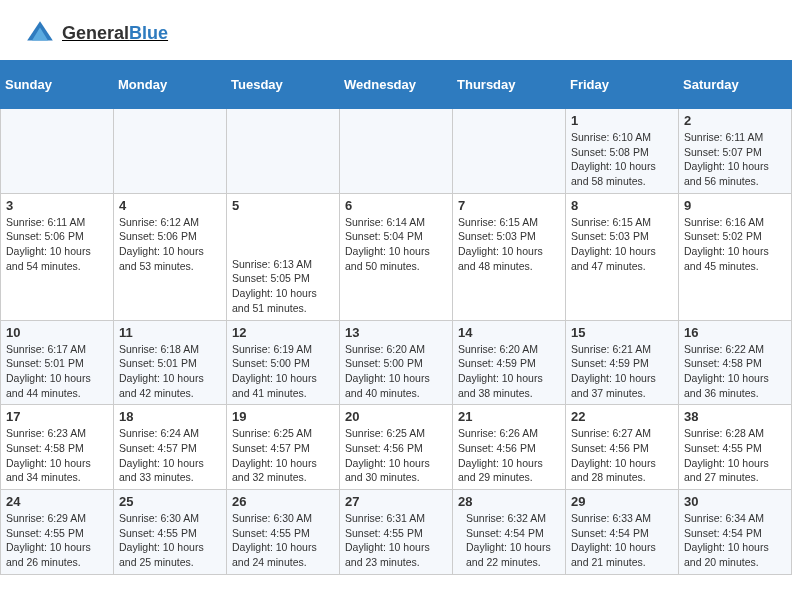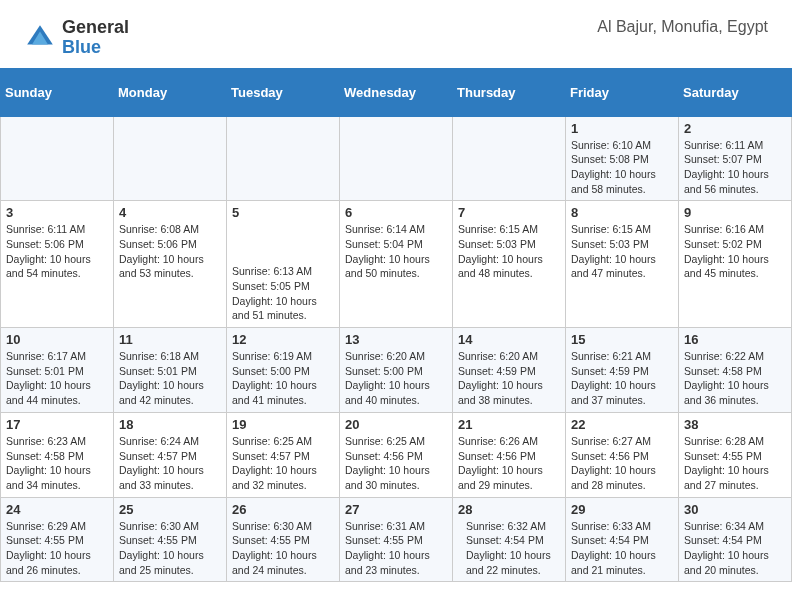--- a/index.html
+++ b/index.html
@@ -16,22 +16,23 @@
       align-items: flex-start;
       padding: 18px 24px 10px 24px;
     }
     .logo {
       display: flex;
       align-items: center;
       gap: 6px;
     }
     .logo-text {
       display: flex;
-      flex-direction: column;
+      flex-direction: row;
       line-height: 1.1;
+      text-decoration: underline;
     }
     .logo-general {
       font-size: 18px;
       font-weight: bold;
       color: #333;
     }
     .logo-blue {
       font-size: 18px;
       font-weight: bold;
       color: #2e7bbf;
@@ -106,21 +107,20 @@
     <svg class="logo-icon" viewBox="0 0 40 40">
       <polygon points="20,4 36,28 4,28" fill="#2e7bbf"></polygon>
       <polygon points="20,12 30,28 10,28" fill="#5aaae0"></polygon>
     </svg>
     <div class="logo-text">
       <span class="logo-general">General</span>
       <span class="logo-blue">Blue</span>
     </div>
   </div>
   <div class="title-block">
-    <div class="location-title">Al Bajur, Monufia, Egypt</div>
   </div>
 </div>
 
 <table class="calendar">
   <thead>
     <tr id="weekday-header">
         <th>Sunday</th>
         <th>Monday</th>
         <th>Tuesday</th>
         <th>Wednesday</th>
@@ -151,21 +151,21 @@
       </tr>
       <tr>
         <td>
           <span class="day-number">3</span>
           <div class="day-info" style="white-space: pre-line;">Sunrise: 6:11 AM
 Sunset: 5:06 PM
 Daylight: 10 hours and 54 minutes.</div>
         </td>
         <td>
           <span class="day-number">4</span>
-          <div class="day-info" style="white-space: pre-line;">Sunrise: 6:08 AM
+          <div class="day-info" style="white-space: pre-line;">Sunrise: 6:12 AM
 Sunset: 5:06 PM
 Daylight: 10 hours and 53 minutes.</div>
         </td>
         <td>
           <span class="day-number">5</span>
           <div class="day-info" style="white-space: pre-line; margin-top: 44px;">Sunrise: 6:13 AM
 Sunset: 5:05 PM
 Daylight: 10 hours and 51 minutes.</div>
         </td>
         <td>

